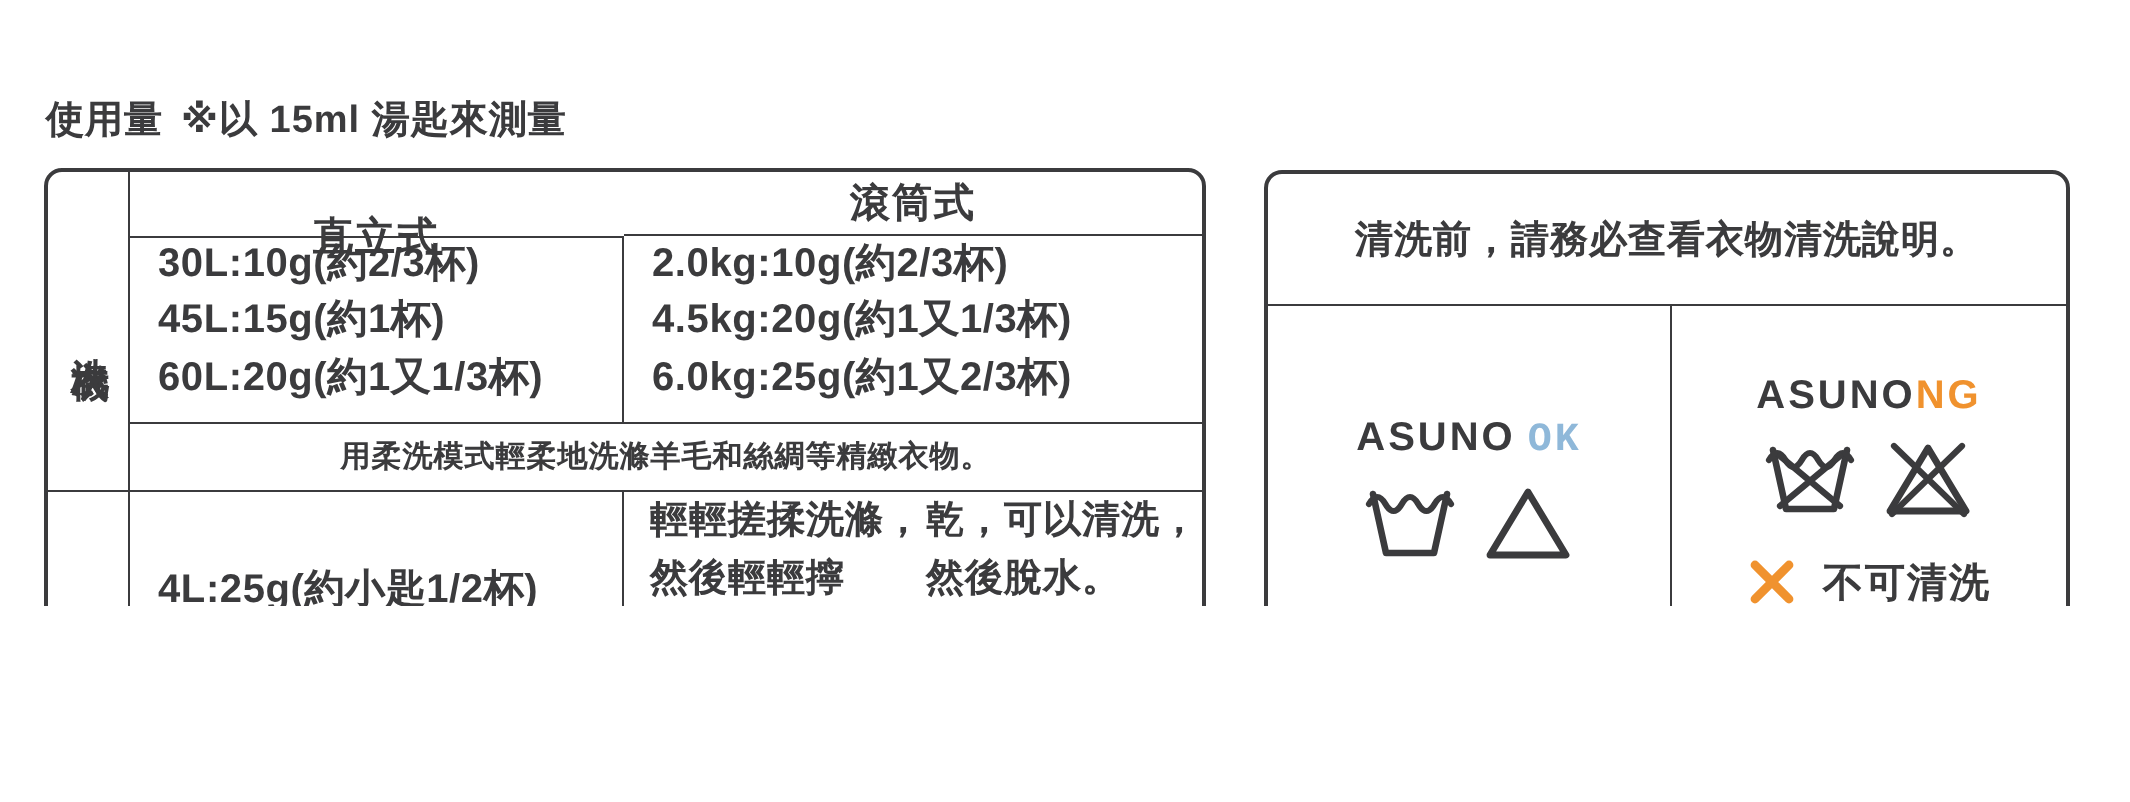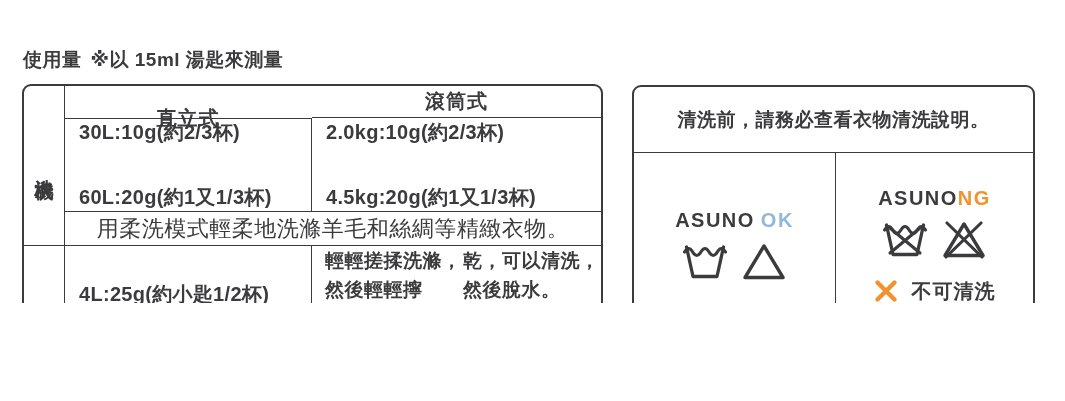--- a/index.html
+++ b/index.html
@@ -28,41 +28,41 @@
     grid-column:1;writing-mode:vertical-rl;text-orientation:upright;
     font-size:19px;font-weight:600;letter-spacing:2px;
     border-right:1.5px solid var(--ink);
   }
   .machine-label{grid-row:1/4;border-bottom:1.5px solid var(--ink);}
   .hand-label{grid-row:4/5;}
   .header-cell{font-size:20px;font-weight:600;border-bottom:1.5px solid var(--ink);letter-spacing:1px;}
   .header-topload{grid-column:2;grid-row:1;border-right:1.5px solid var(--ink);margin-top:32px;}
   .header-drum{grid-column:3;grid-row:1;}
   .dose-cell{
-    flex-direction:column;align-items:flex-start;justify-content:space-between;
+    flex-direction:column;align-items:flex-start;justify-content:flex-start;
     padding-left:14px;font-size:20px;font-weight:600;line-height:1.42;
     border-bottom:1.5px solid var(--ink);letter-spacing:.3px;
   }
   .dose-topload{grid-column:2;grid-row:2;border-right:1.5px solid var(--ink);}
   .dose-drum{grid-column:3;grid-row:2;}
-  .gentle-note{grid-column:2/4;grid-row:3;font-size:22px;font-weight:400;border-bottom:1.5px solid var(--ink);letter-spacing:.5px;}
+  .gentle-note{grid-column:2/4;grid-row:3;font-size:15px;font-weight:700;border-bottom:1.5px solid var(--ink);letter-spacing:.5px;}
   .hand-dose{grid-column:2;grid-row:4;justify-content:flex-start;padding-left:14px;font-size:20px;font-weight:600;border-right:1.5px solid var(--ink);letter-spacing:.3px;}
   .hand-instr{grid-column:3;grid-row:4;flex-direction:row;align-items:flex-start;justify-content:center;padding-left:13px;font-size:19px;font-weight:600;line-height:1.55;letter-spacing:.5px;}
   
   .care-panel{
     position:absolute;left:632px;top:85px;width:403px;height:255px;
     border:2px solid var(--ink);border-radius:9px;box-sizing:border-box;
     display:grid;grid-template-rows:66px 1fr;overflow:hidden;background:#fff;
   }
   .care-notice{display:flex;align-items:center;justify-content:center;font-size:19px;font-weight:600;border-bottom:1.5px solid var(--ink);letter-spacing:.5px;}
   .care-cols{display:grid;grid-template-columns:202px 1fr;}
   .care-col{display:flex;flex-direction:column;align-items:center;justify-content:center;}
   .care-col.ok{border-right:1.5px solid var(--ink);}
   .care-heading{font-size:20px;font-weight:700;letter-spacing:1.5px;white-space:nowrap;}
-  .status-ok{color:var(--ok-accent);margin-left:6px;}
+  .status-ok{color:var(--ok-accent);margin-left:6px;font-family:Liberation Mono, monospace;}
   .status-ng{color:var(--ng-accent);margin-left:0;}
   .icon-row{display:flex;align-items:center;gap:13px;margin-top:9px;height:42px;}
   .laundry-icon{display:block;}
   .verdict-row{display:flex;align-items:center;gap:14px;margin-top:17px;font-size:20px;font-weight:600;letter-spacing:1px;}
   .marker{display:block;}
 </style>
 </head>
 <body>
 
 <div class="canvas">
@@ -72,25 +72,27 @@
   </div>
 
   <div class="usage-table">
     <div class="cell v-label machine-label">洗衣機</div>
 
     <div class="cell header-cell header-topload">直立式</div>
     <div class="cell header-cell header-drum">滾筒式</div>
 
     <div class="cell dose-cell dose-topload">
       <div>30L:10g(約2/3杯)</div>
+      <div>45L:15g(約1杯)</div>
       <div>60L:20g(約1又1/3杯)</div>
     </div>
     <div class="cell dose-cell dose-drum">
       <div>2.0kg:10g(約2/3杯)</div>
       <div>4.5kg:20g(約1又1/3杯)</div>
+      <div>6.0kg:25g(約1又2/3杯)</div>
     </div>
 
     <div class="cell gentle-note">用柔洗模式輕柔地洗滌羊毛和絲綢等精緻衣物。</div>
 
     <div class="cell v-label hand-label">手洗</div>
     <div class="cell hand-dose">4L:25g(約小匙1/2杯)</div>
     <div class="cell hand-instr">
       <div>輕輕搓揉洗滌，然後輕輕擰</div>
       <div>乾，可以清洗，然後脫水。</div>
     </div>

